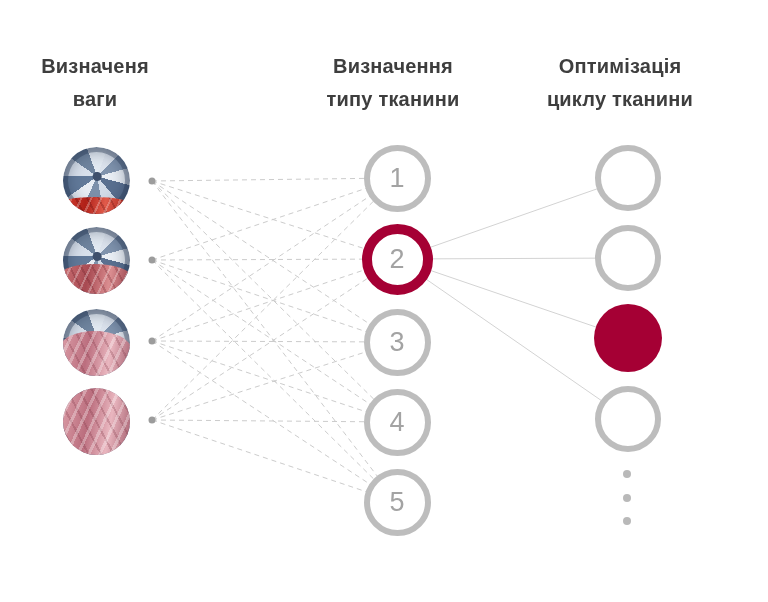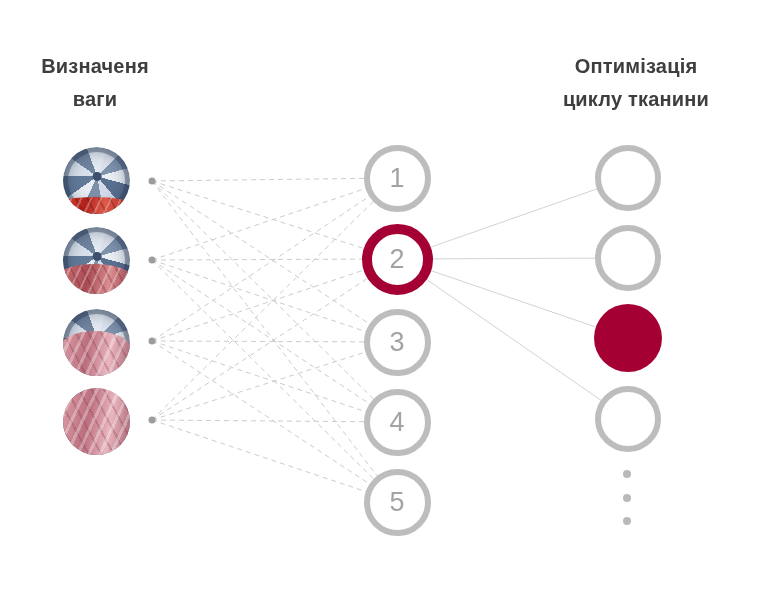--- a/index.html
+++ b/index.html
@@ -99,21 +99,25 @@
       <circle cx="152" cy="181" r="3.5" fill="#9c9c9c"></circle>
       <circle cx="152" cy="260" r="3.5" fill="#9c9c9c"></circle>
       <circle cx="152" cy="341" r="3.5" fill="#9c9c9c"></circle>
       <circle cx="152" cy="420" r="3.5" fill="#9c9c9c"></circle>
     </svg>
 
   <div class="col-title" style="left:-25px;">
     <div>Визначеня</div>
     <div>ваги</div>
   </div>
-  <div class="col-title" style="left:516px;">
+  <div class="col-title" style="left:273px;">
+    <div>Визначення</div>
+    <div>типу тканини</div>
+  </div>
+  <div class="col-title" style="left:500px;">
     <div>Оптимізація</div>
     <div>циклу тканини</div>
   </div>
 
   <div id="layer-input">
       <div class="photo drum" style="left: 62.5px; top: 146.5px; width: 67px; height: 67px;">
         <div class="fabric fabric-red" style="height: 27%;"></div>
       </div>
       <div class="photo drum" style="left: 62.5px; top: 226.5px; width: 67px; height: 67px;">
         <div class="fabric fabric-rose" style="height: 46%;"></div>

